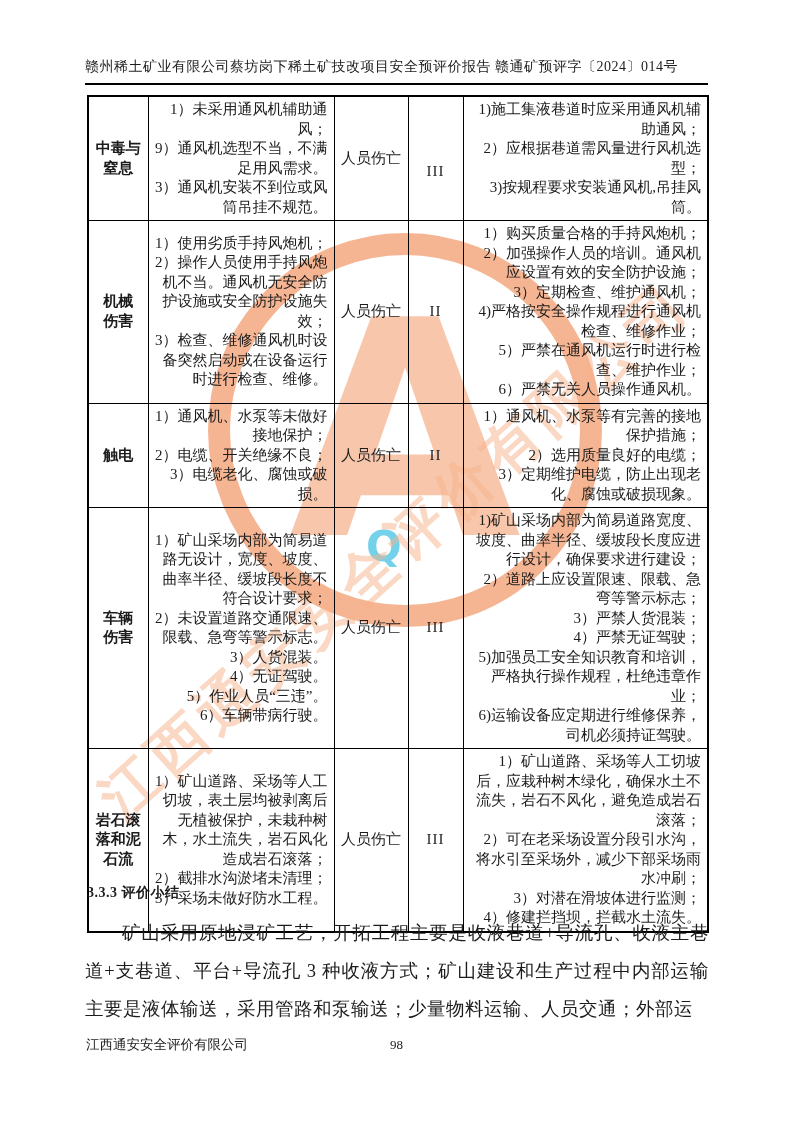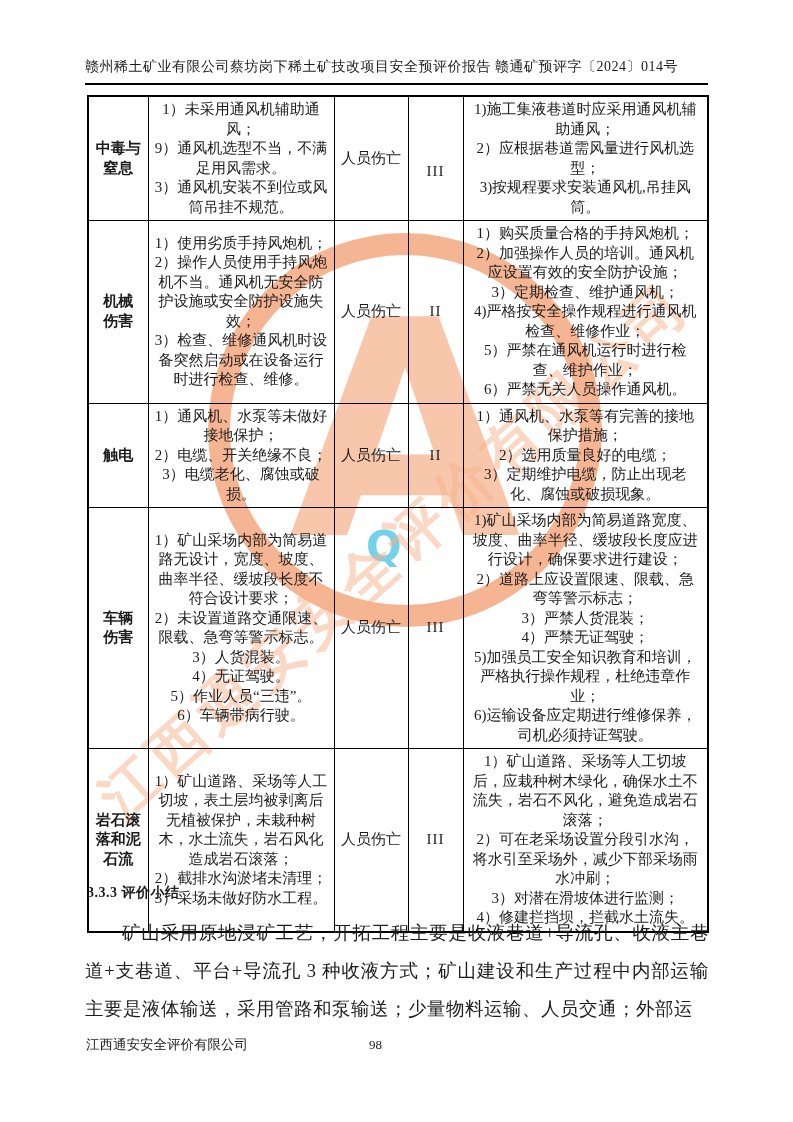--- a/index.html
+++ b/index.html
@@ -52,37 +52,37 @@
   table.hazard-table {
     position:absolute; left:87px; top:95px; width:620px;
     border-collapse:collapse; table-layout:fixed;
     border:2px solid #000; background:transparent;
   }
   .hazard-table td {
     border:1px solid #000; font-size:15px; line-height:19.5px;
     vertical-align:middle; padding:2px 4px; word-break:break-all;
   }
   td.c-hazard { text-align:center; font-weight:bold; white-space:pre-line; padding:18px 2px; }
-  td.c-causes, td.c-measures { text-align:center; padding:3px 6px; }
+  td.c-causes, td.c-measures { text-align:right; padding:3px 6px; }
   td.c-conseq, td.c-level { text-align:center; }
   td.c-level { letter-spacing:1px; }
   tr.r1 td.c-level div { padding-top:26px; }
   .section-heading {
     position:absolute; left:87px; top:884px;
     font-size:14px; font-weight:bold; letter-spacing:0.5px;
   }
   .body-paragraph {
     position:absolute; left:85px; top:914px; width:624px;
     font-size:18.5px; line-height:38px; text-align:justify;
     text-indent:2em; letter-spacing:0.5px;
   }
   .footer-company { position:absolute; left:86px; top:1036px; font-size:13.5px; }
   .footer-page {
     position:absolute; left:0; top:1037px; width:751px;
-    text-align:center; font-size:13px;
+    text-align:center; font-size:13px;padding-left:21px;
   }
 </style>
 </head>
 <body>
 
 <div class="wm">
   <div class="wm-ring"></div>
   <div class="wm-logo">A</div>
   <div class="wm-q">Q</div>
   <div class="wm-diag">江西通安安全评价有限公司</div>

